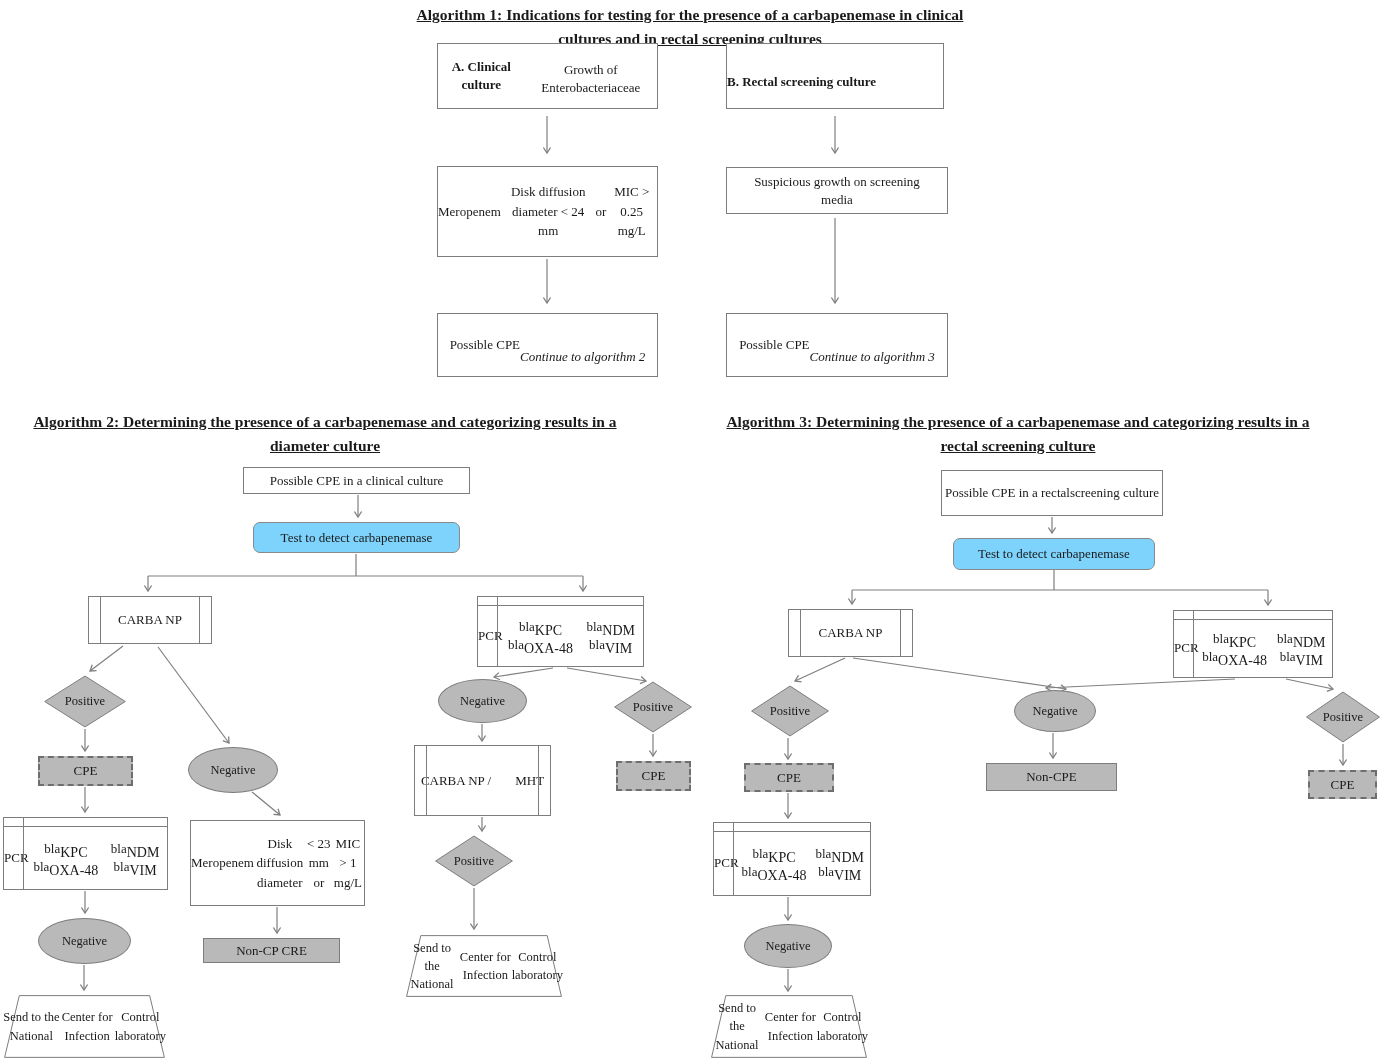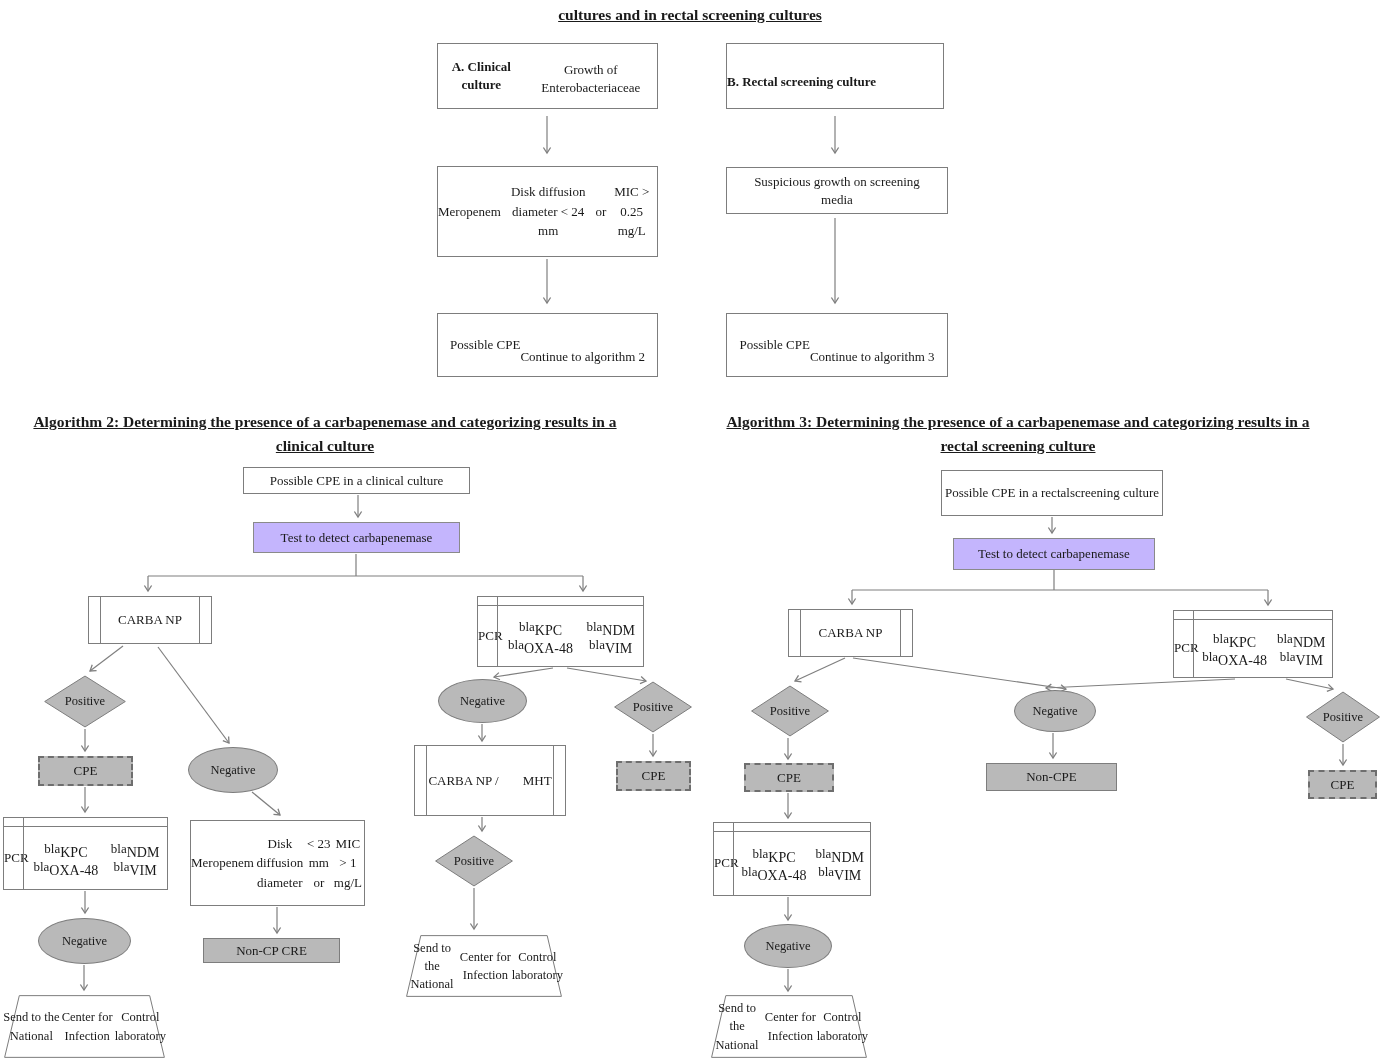--- a/index.html
+++ b/index.html
@@ -2,40 +2,40 @@
 <html><head>
 <meta charset="utf-8">
 <style>
   html,body{margin:0;padding:0;background:#fff;}
   .canvas{position:relative;width:1383px;height:1060px;background:#fff;overflow:hidden;
           font-family:"Liberation Serif",serif;color:#1a1a1a;}
   svg.overlay{position:absolute;left:0;top:0;z-index:1;}
   .node{position:absolute;z-index:2;display:flex;flex-direction:row;align-items:center;
         justify-content:center;text-align:center;font-size:13px;line-height:1.35;box-sizing:border-box;}
   .box{border:1px solid #7d7d7d;background:#fff;}
-  .rounded{border:1px solid #8a8a8a;border-radius:0;background:#c4b5fd;}
+  .rounded{border:1px solid #8a8a8a;border-radius:7px;background:#7dd3fc;}
   .pred{border:1px solid #7d7d7d;background:#fff;}
   .pred::before,.pred::after{content:"";position:absolute;top:0;bottom:0;border-left:1px solid #7d7d7d;}
   .pred::before{left:11px;}
   .pred::after{right:11px;}
   .pcrbox{border:1px solid #7d7d7d;background:#fff;padding-top:8px;}
   .pcrbox::before{content:"";position:absolute;left:0;right:0;top:8px;border-top:1px solid #7d7d7d;}
   .pcrbox::after{content:"";position:absolute;top:0;bottom:0;left:19px;border-left:1px solid #7d7d7d;}
   .dashed{border:2px dashed #6e6e6e;background:#b9b9b9;}
   .grayfill{border:1px solid #7d7d7d;background:#b9b9b9;}
   .ellipse{border:1px solid #7d7d7d;background:#b9b9b9;border-radius:50%;font-size:12.5px;}
   .shape-wrap{background:transparent;font-size:12.5px;}
   .shape-wrap > svg{position:absolute;left:0;top:0;width:100%;height:100%;}
   .shape-label{position:relative;z-index:1;}
   .title{position:absolute;z-index:2;font-weight:bold;font-size:15.5px;text-align:center;line-height:1.55;}
   .title div{text-decoration:underline;white-space:nowrap;}
   .b{font-weight:bold;}
   sub{font-size:14px;line-height:0;}
   .gap6{margin-top:6px;}
-  .gap8{margin-top:24px;}
+  .gap8{margin-top:24px;font-style:italic;}
   .lh15{line-height:1.5;}
   .small{font-size:12.5px;line-height:1.45;}
   .toppad{justify-content:flex-start;padding-top:12px;}
 </style>
 </head>
 <body>
 
 <div class="canvas">
 
   <svg class="overlay" width="1383" height="1060">
@@ -81,20 +81,21 @@
       <line x1="1053" y1="733" x2="1053" y2="758" marker-end="url(#arw)"></line>
       <line x1="788" y1="738" x2="788" y2="759" marker-end="url(#arw)"></line>
       <line x1="788" y1="793" x2="788" y2="818" marker-end="url(#arw)"></line>
       <line x1="788" y1="897" x2="788" y2="920" marker-end="url(#arw)"></line>
       <line x1="788" y1="969" x2="788" y2="991" marker-end="url(#arw)"></line>
       <line x1="1343" y1="744" x2="1343" y2="765" marker-end="url(#arw)"></line>
     </g>
   </svg>
 
   <div class="title" style="left:290px;top:3px;width:800px;">
+    <div>Algorithm 1: Indications for testing for the presence of a carbapenemase in clinical</div>
     <div>cultures and in rectal screening cultures</div>
   </div>
 
   <div class="node box" style="left:437px;top:43px;width:221px;height:66px;">
     <div class="b">A. Clinical culture</div>
     <div class="gap6">Growth of Enterobacteriaceae</div>
   </div>
 
   <div class="node box toppad" style="left:726px;top:43px;width:218px;height:66px;">
     <div class="b">B. Rectal screening culture</div>
@@ -116,21 +117,21 @@
     <div class="gap8">Continue to algorithm 2</div>
   </div>
 
   <div class="node box" style="left:726px;top:313px;width:222px;height:64px;">
     <div>Possible CPE</div>
     <div class="gap8">Continue to algorithm 3</div>
   </div>
 
   <div class="title" style="left:0px;top:410px;width:650px;">
     <div>Algorithm 2: Determining the presence of a carbapenemase and categorizing results in a</div>
-    <div>clinical culture</div>
+    <div>diameter culture</div>
   </div>
 
   <div class="node box" style="left:243px;top:467px;width:227px;height:27px;">
     <div>Possible CPE in a clinical culture</div>
   </div>
 
   <div class="node rounded" style="left:253px;top:522px;width:207px;height:31px;">
     <div>Test to detect carbapenemase</div>
   </div>
 
@@ -198,21 +199,21 @@
   </div>
 
   <div class="node grayfill" style="left:203px;top:938px;width:137px;height:25px;">
     <div>Non-CP CRE</div>
   </div>
 
   <div class="node ellipse" style="left:438px;top:679px;width:89px;height:44px;">
     <div>Negative</div>
   </div>
 
-  <div class="node pred" style="left:414px;top:745px;width:152px;height:71px;gap:24px;">
+  <div class="node pred" style="left:414px;top:745px;width:137px;height:71px;gap:24px;">
     <div>CARBA NP /</div>
     <div>MHT</div>
   </div>
 
   <div class="node shape-wrap" style="left:434px;top:835px;width:80px;height:52px;">
     <svg viewBox="0 0 100 100" preserveAspectRatio="none">
       <polygon points="50,2 98,50 50,98 2,50" fill="#b9b9b9" stroke="#7d7d7d" vector-effect="non-scaling-stroke"></polygon>
     </svg>
     <span class="shape-label">Positive</span>
   </div>

